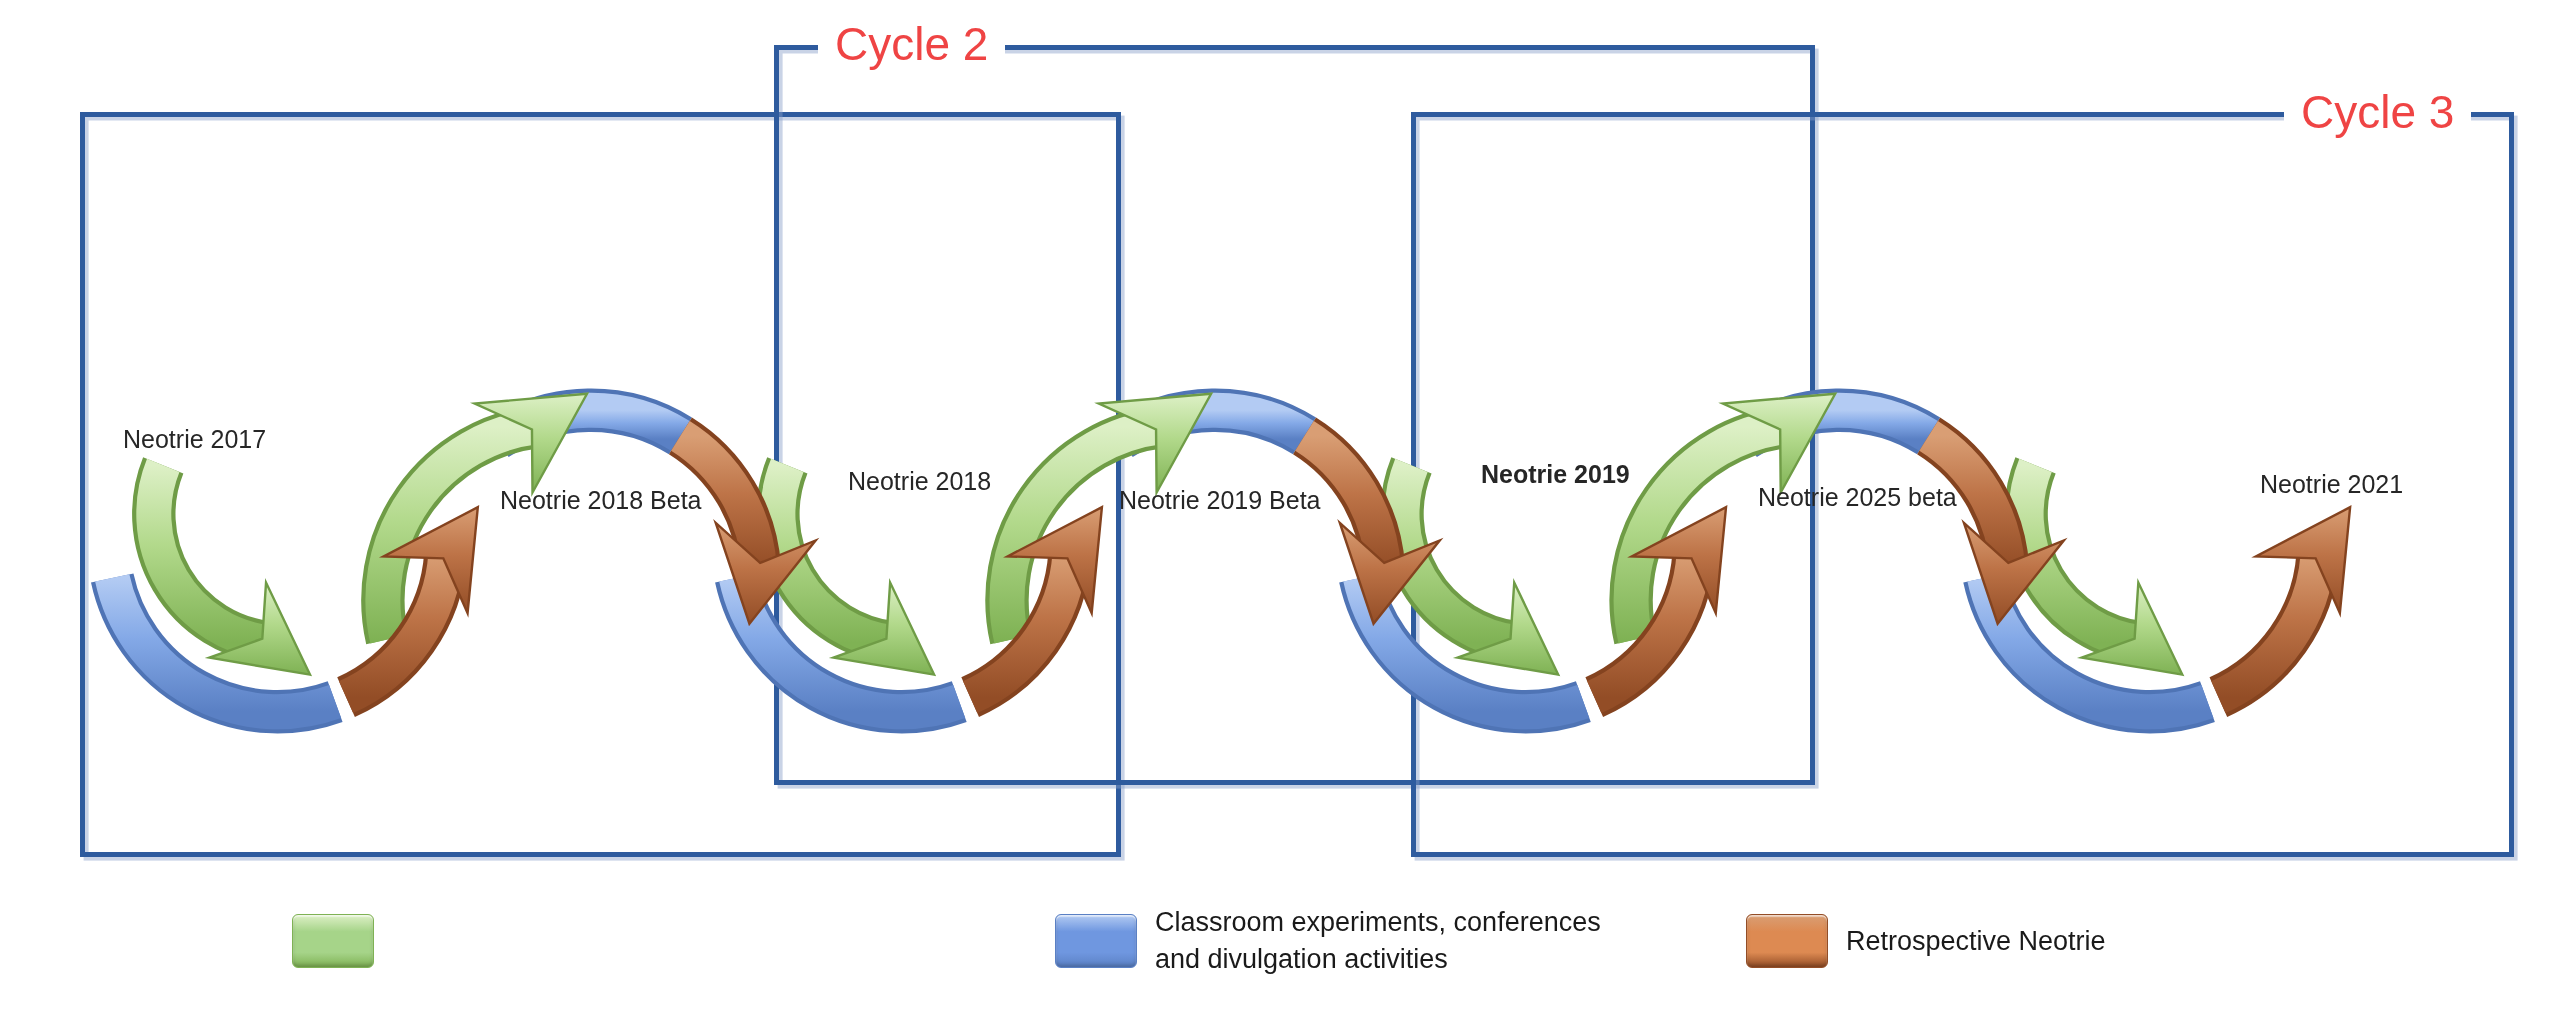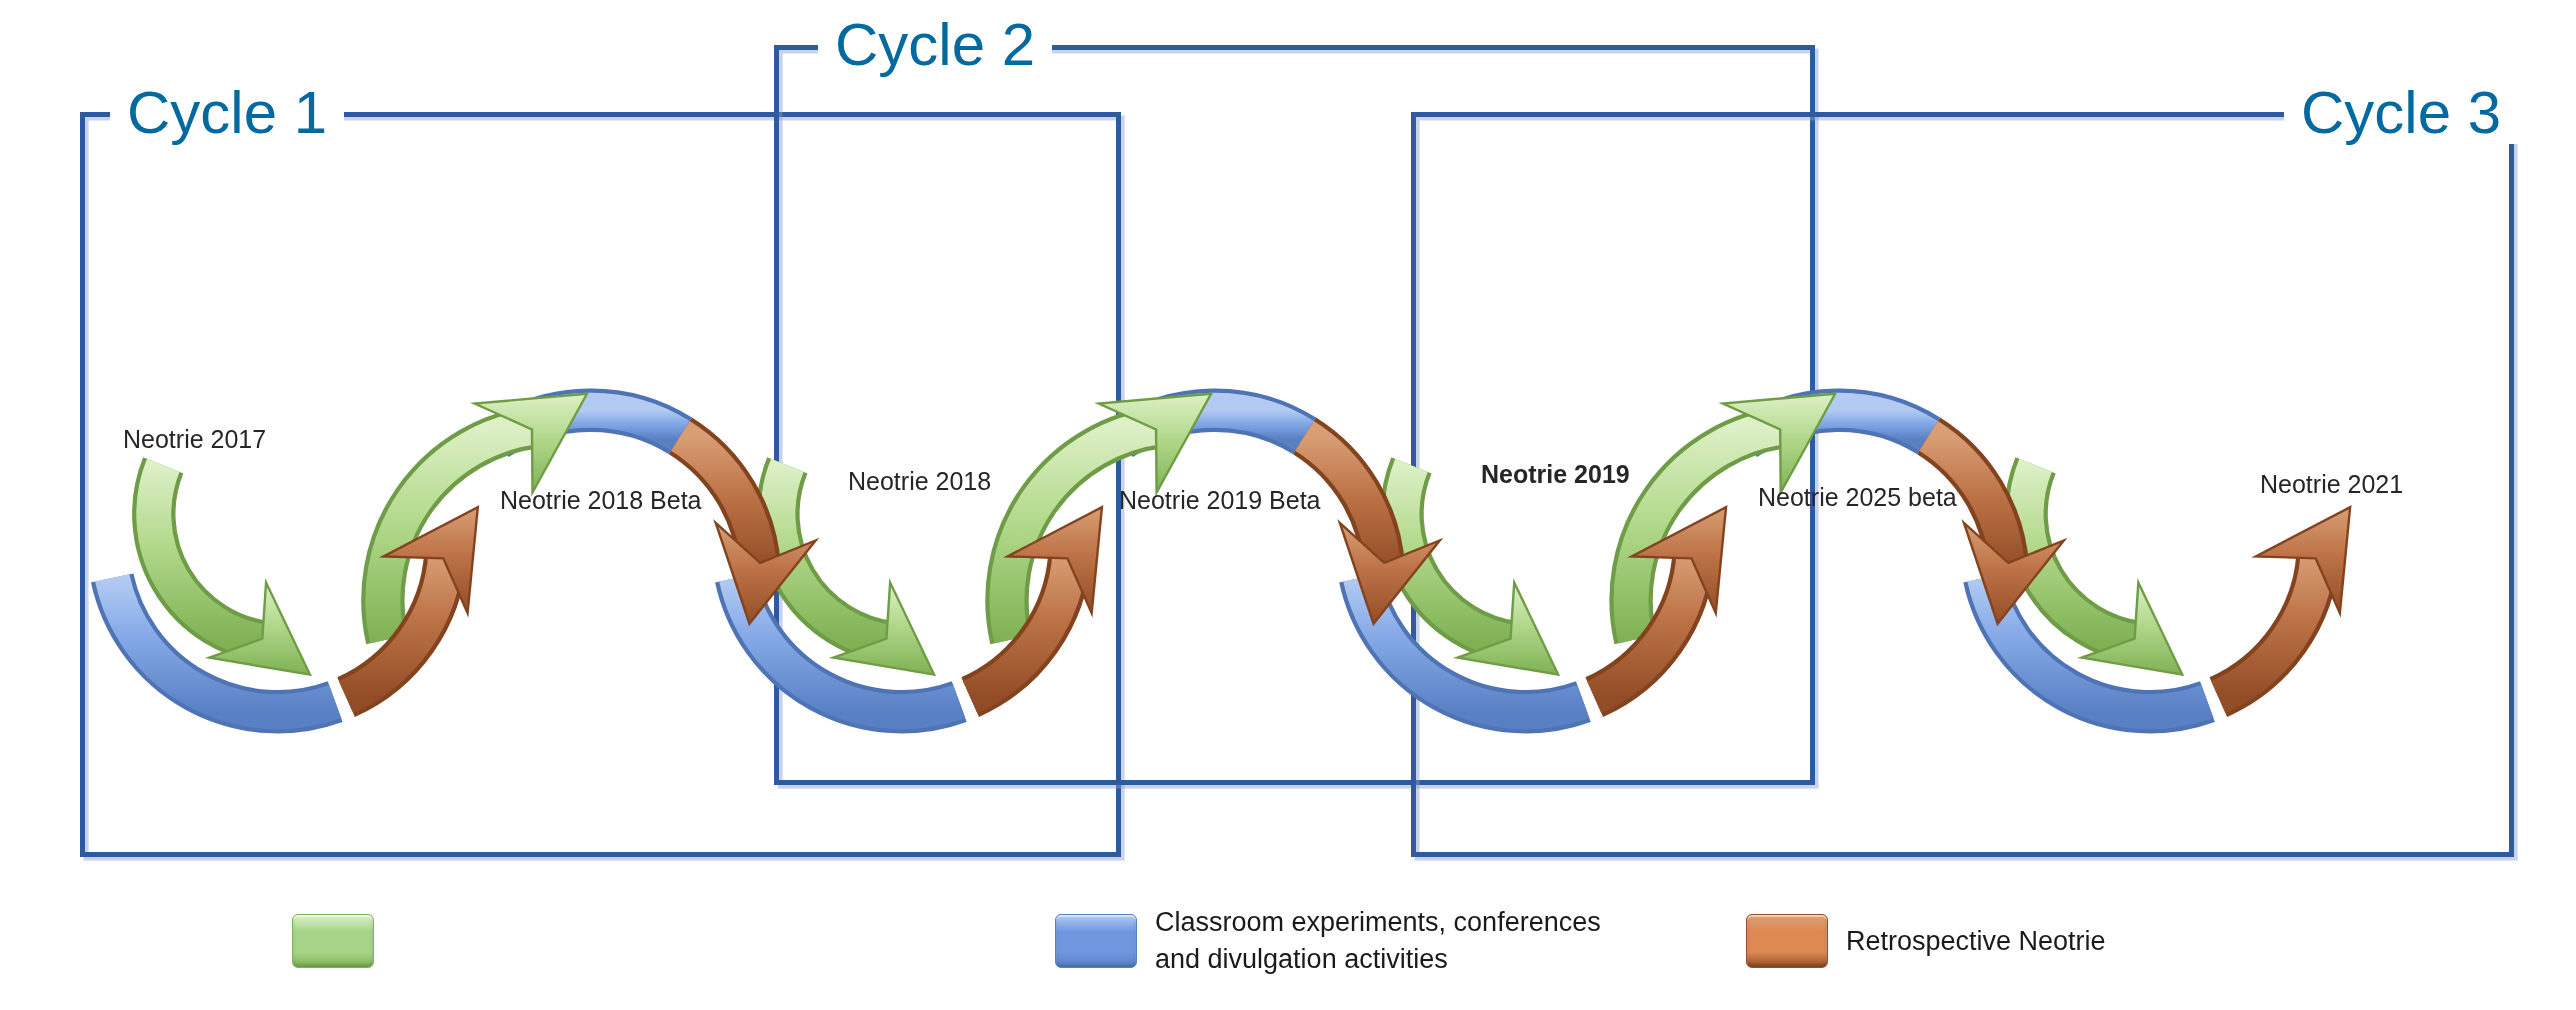--- a/index.html
+++ b/index.html
@@ -14,22 +14,22 @@
   .cycle-box{
     position:absolute;z-index:10;
     border:5.4px solid var(--box-border);
     box-shadow:3.6px 3.6px 0 rgba(136,158,199,.45), inset 3.6px 3.6px 0 rgba(136,158,199,.45);
   }
   .cycle-label{
     position:absolute;z-index:30;
     background:#ffffff;
     height:63px;line-height:63px;
     padding:0 17px;
-    font-size:60px;white-space:nowrap;
-    color:#0369a1;
+    font-size:46px;white-space:nowrap;
+    color:#ef4444;
   }
 
   
   #wave-svg{position:absolute;left:0;top:0;z-index:20;}
 
   
   .wave-label{
     position:absolute;z-index:40;
     font-size:25px;white-space:nowrap;color:#262626;
   }
@@ -172,21 +172,20 @@
         <path d="M 3198.4 722.5 A 280 280 0 0 1 3329.3 940.5" fill="none" stroke="#84431f" stroke-width="72"></path>
         <path d="M 3198.4 722.5 A 280 280 0 0 1 3329.3 940.5" fill="none" stroke="url(#grad-orange)" stroke-width="58"></path>
         <polygon points="3312.8,1034.0 3257.0,866.8 3330.6,933.3 3422.5,896.0" fill="url(#grad-orange)" stroke="#84431f" stroke-width="4"></polygon>
       </g>
     </svg>
 
   <div class="cycle-box" style="left:80px;top:112px;width:1031px;height:735px;"></div>
   <div class="cycle-box" style="left:774px;top:45px;width:1031px;height:730px;"></div>
   <div class="cycle-box" style="left:1411px;top:112px;width:1093px;height:735px;"></div>
 
-  <div class="cycle-label" style="left:110px;top:81px;">Cycle 1</div>
   <div class="cycle-label" style="left:818px;top:13.3px;">Cycle 2</div>
   <div class="cycle-label" style="left:2284px;top:81px;">Cycle 3</div>
 
   <div class="wave-label" style="left:123px;top:425px;">Neotrie 2017</div>
   <div class="wave-label" style="left:500px;top:486px;">Neotrie 2018 Beta</div>
   <div class="wave-label" style="left:848px;top:467px;">Neotrie 2018</div>
   <div class="wave-label" style="left:1119px;top:486px;">Neotrie 2019 Beta</div>
   <div class="wave-label" style="left:1481px;top:460px;font-weight:bold;">Neotrie 2019</div>
   <div class="wave-label" style="left:1758px;top:483px;">Neotrie 2025 beta</div>
   <div class="wave-label" style="left:2260px;top:470px;">Neotrie 2021</div>

